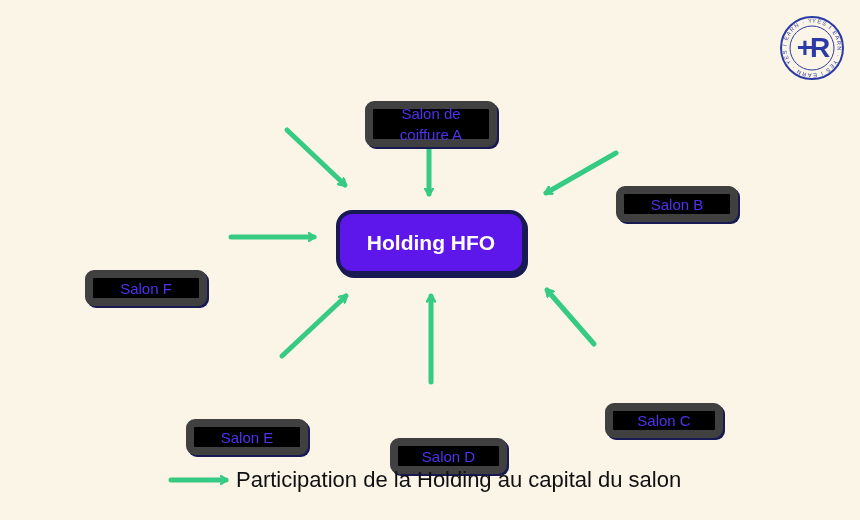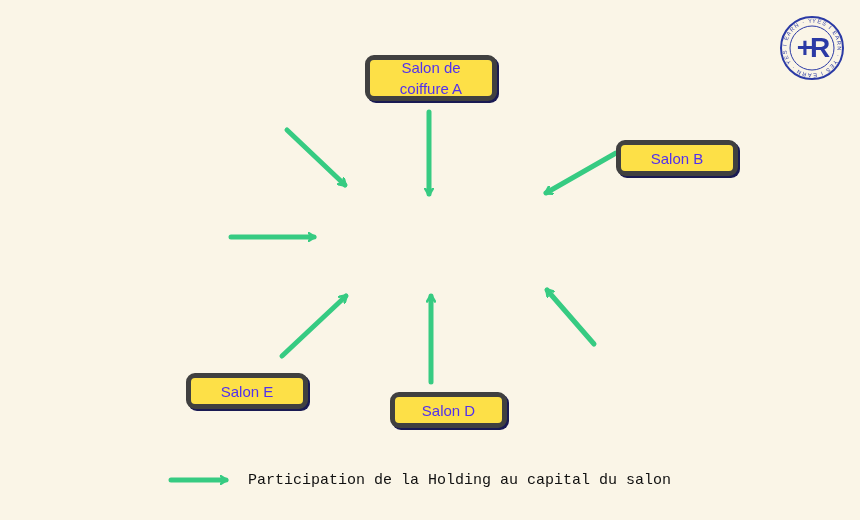--- a/index.html
+++ b/index.html
@@ -7,29 +7,30 @@
     width:860px;height:520px;
     background:#faf5e7;
     font-family:"Liberation Sans", sans-serif;
     position:relative;overflow:hidden;
   }
   .stage{position:absolute;inset:0;width:860px;height:520px;}
   svg.layer{position:absolute;left:0;top:0;width:860px;height:520px;pointer-events:none;}
 
   .node{
     position:absolute;
-    background:#fde047;
-    border:5px solid #404040;
+    background:#000000;
+    border:8px solid #404040;
     border-radius:9px;
     box-shadow:2px 2px 0 #191a53;
     color:#5130ee;
     font-size:15px;
     display:flex;align-items:center;justify-content:center;
     text-align:center;line-height:21px;
     box-sizing:border-box;
+    margin-top:46px;
   }
   .node-g{left:140px;top:89px;width:120px;height:34px;}
   .node-a{left:365px;top:55px;width:132px;height:46px;padding:2px 14px;}
   .node-b{left:616px;top:140px;width:122px;height:36px;}
   .node-f{left:85px;top:224px;width:122px;height:36px;}
   .node-e{left:186px;top:373px;width:122px;height:36px;}
   .node-d{left:390px;top:392px;width:117px;height:36px;}
   .node-c{left:605px;top:357px;width:118px;height:35px;}
 
   .holding{
@@ -41,21 +42,21 @@
     color:#ffffff;font-weight:bold;font-size:21px;
     display:flex;align-items:center;justify-content:center;
     box-sizing:border-box;
   }
 
   .legend{
     position:absolute;left:168px;top:462px;width:600px;height:36px;
     display:flex;align-items:center;
   }
   .legend .text{
-    color:#101010;font-size:15px;margin-left:12px;font-family:Liberation Mono, monospace;
+    color:#101010;font-size:22px;margin-left:0;
   }
   .legend svg{display:block;}
 
   .logo{position:absolute;left:779px;top:15px;width:66px;height:66px;}
 </style>
 </head>
 <body>
 
 <div class="stage">
 
@@ -75,27 +76,36 @@
       <line x1="594" y1="344" x2="547" y2="290" marker-end="url(#ah)"></line>
     </g>
   </svg>
 
   <div class="node node-a">
     <span>Salon de coiffure A</span>
   </div>
   <div class="node node-b">
     <span>Salon B</span>
   </div>
+  <div class="node node-f">
+    <span>Salon F</span>
+  </div>
   <div class="node node-d">
     <span>Salon D</span>
   </div>
   <div class="node node-e">
     <span>Salon E</span>
   </div>
+  <div class="node node-c">
+    <span>Salon C</span>
+  </div>
 
+  <div class="holding">
+    <span>Holding HFO</span>
+  </div>
 
   <div class="legend">
     <svg width="68" height="14" viewBox="0 0 68 14">
       <defs>
         <marker id="ahl" markerWidth="9" markerHeight="10" refX="6.5" refY="5" orient="auto" markerUnits="userSpaceOnUse">
           <path d="M1,1 L7.5,5 L1,9" fill="none" stroke="#36cb82" stroke-width="2.6" stroke-linecap="round" stroke-linejoin="round"></path>
         </marker>
       </defs>
       <line x1="3" y1="7" x2="58" y2="7" stroke="#36cb82" stroke-width="5" stroke-linecap="round" marker-end="url(#ahl)"></line>
     </svg>

